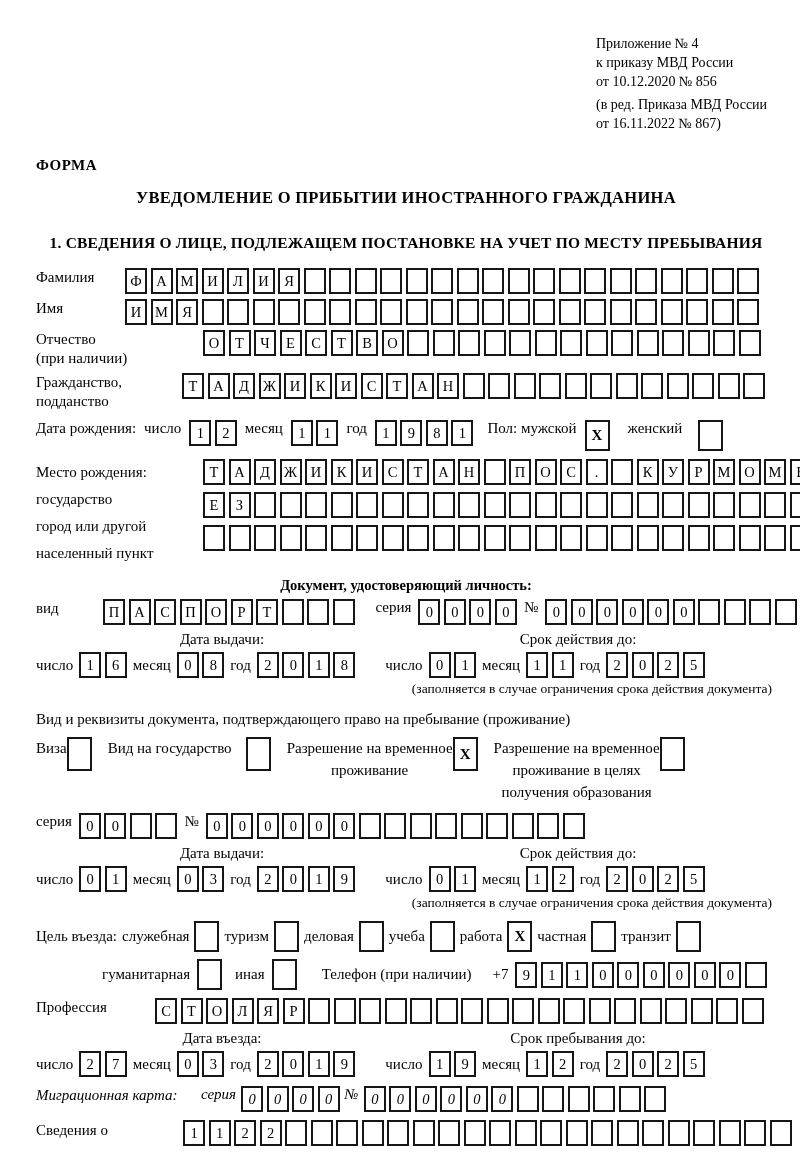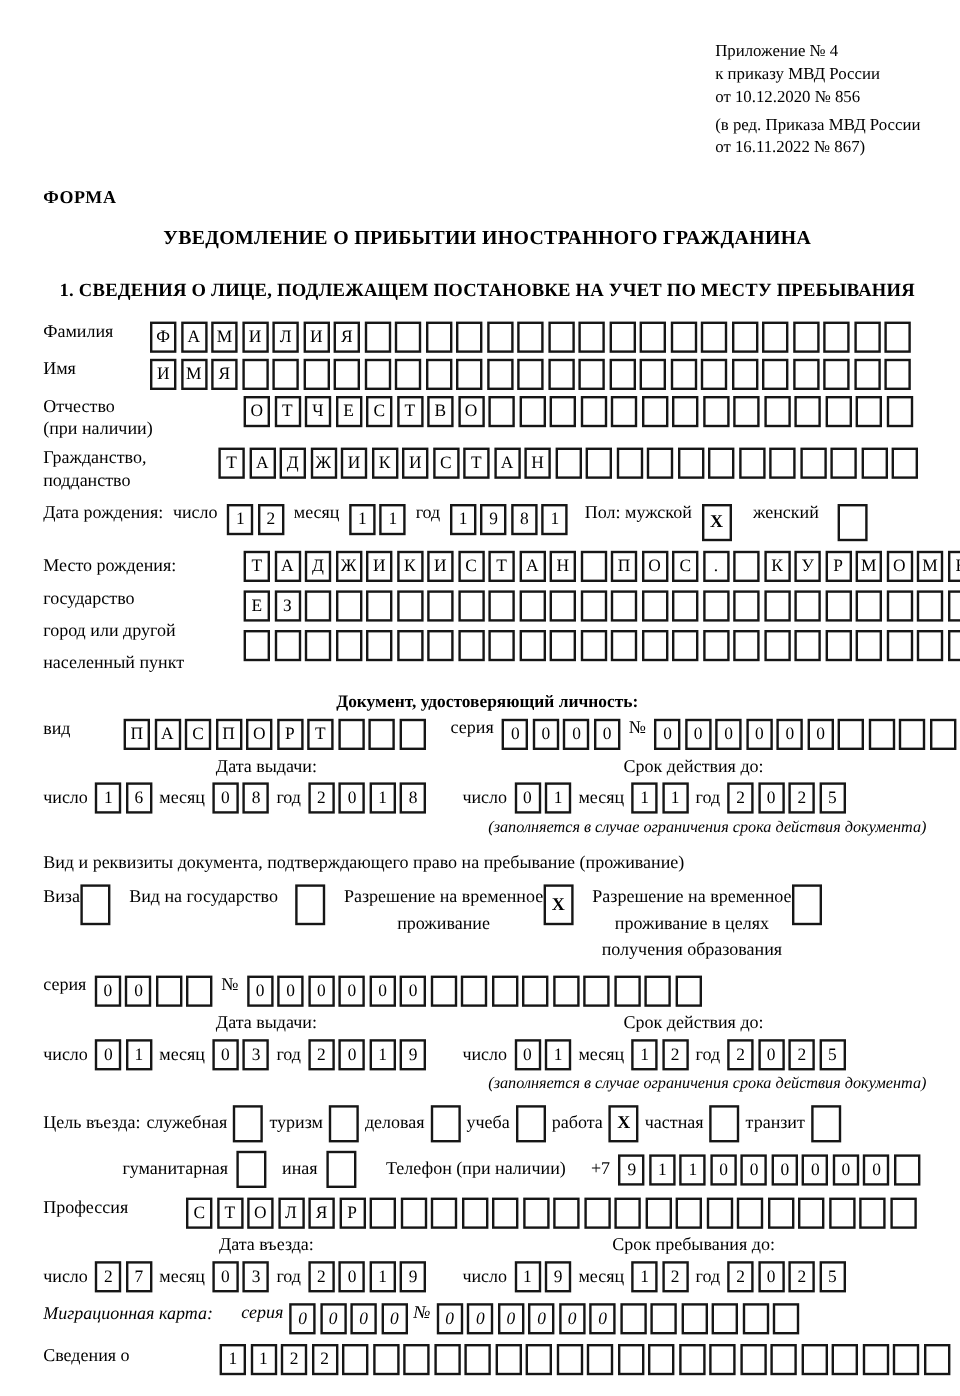--- a/index.html
+++ b/index.html
@@ -40,21 +40,21 @@
   .stack{display:flex;flex-direction:column;gap:7px;}
 
   .doc-heading{font-weight:bold;text-align:center;font-size:14.5px;margin-top:10px;}
 
   .dates-head{display:flex;margin-top:6px;}
   .dh-left{width:372px;text-align:center;}
   .dh-right{width:340px;text-align:center;}
   .dates-row{display:flex;align-items:center;margin-top:4px;}
   .date-group{display:flex;align-items:center;gap:6px;}
   .date-group.rg{margin-left:30px;}
-  .note-right{font-size:13.5px;text-align:right;margin:3px 4px 0 0;font-style:italic;}
+  .note-right{font-size:13.5px;text-align:right;margin:3px 4px 0 0;}
 
   .intro{margin-top:10px;line-height:24px;}
 
   .opts-row{display:flex;align-items:flex-start;margin-top:6px;gap:16px;}
   .opt{display:flex;align-items:flex-start;}
   .opt-label{text-align:center;line-height:22px;}
 
   .purpose-row{display:flex;align-items:center;gap:5px;margin-top:10px;}
   .purpose-row2{display:flex;align-items:center;gap:7px;margin-top:7px;margin-left:66px;}
 </style>

